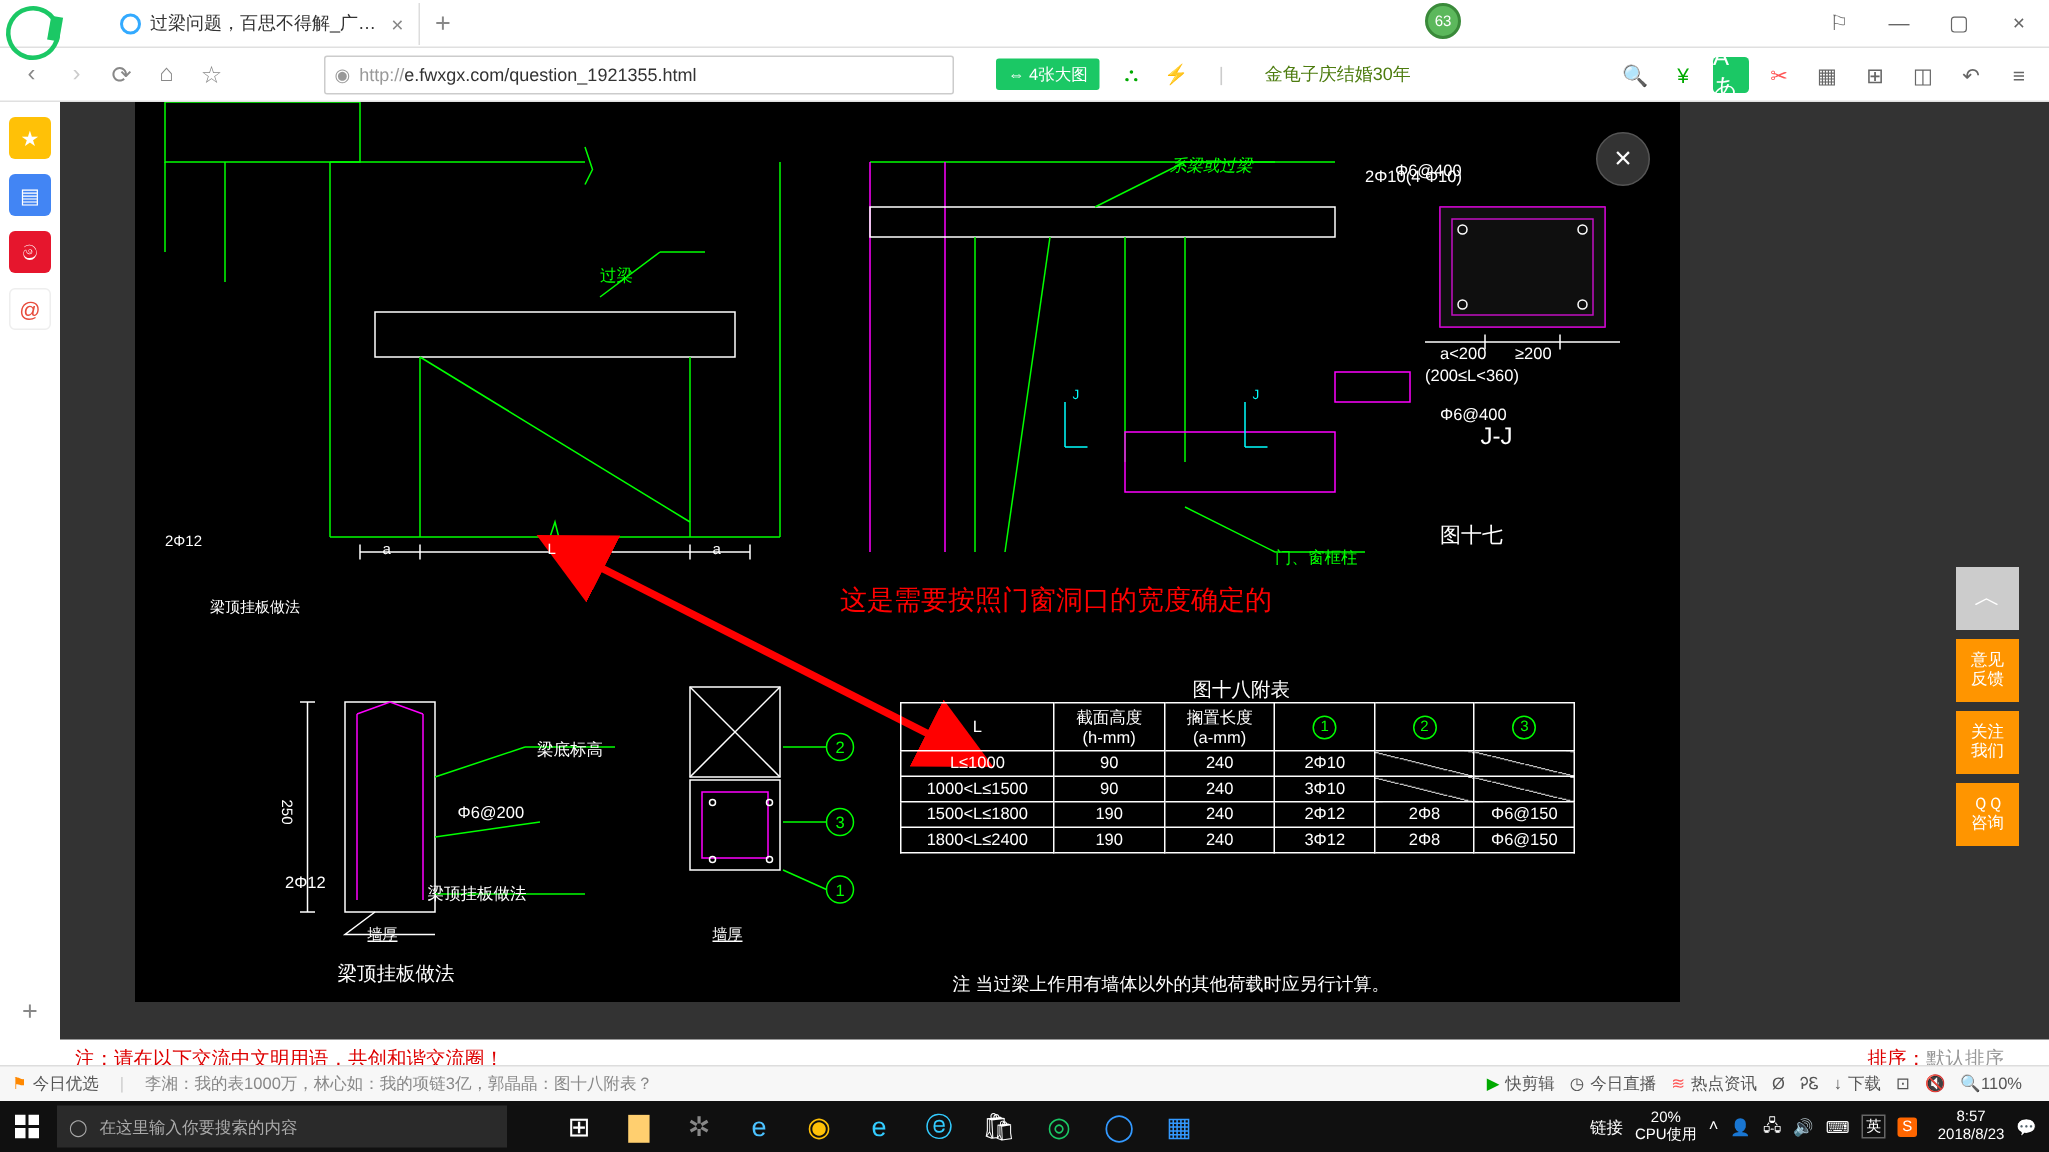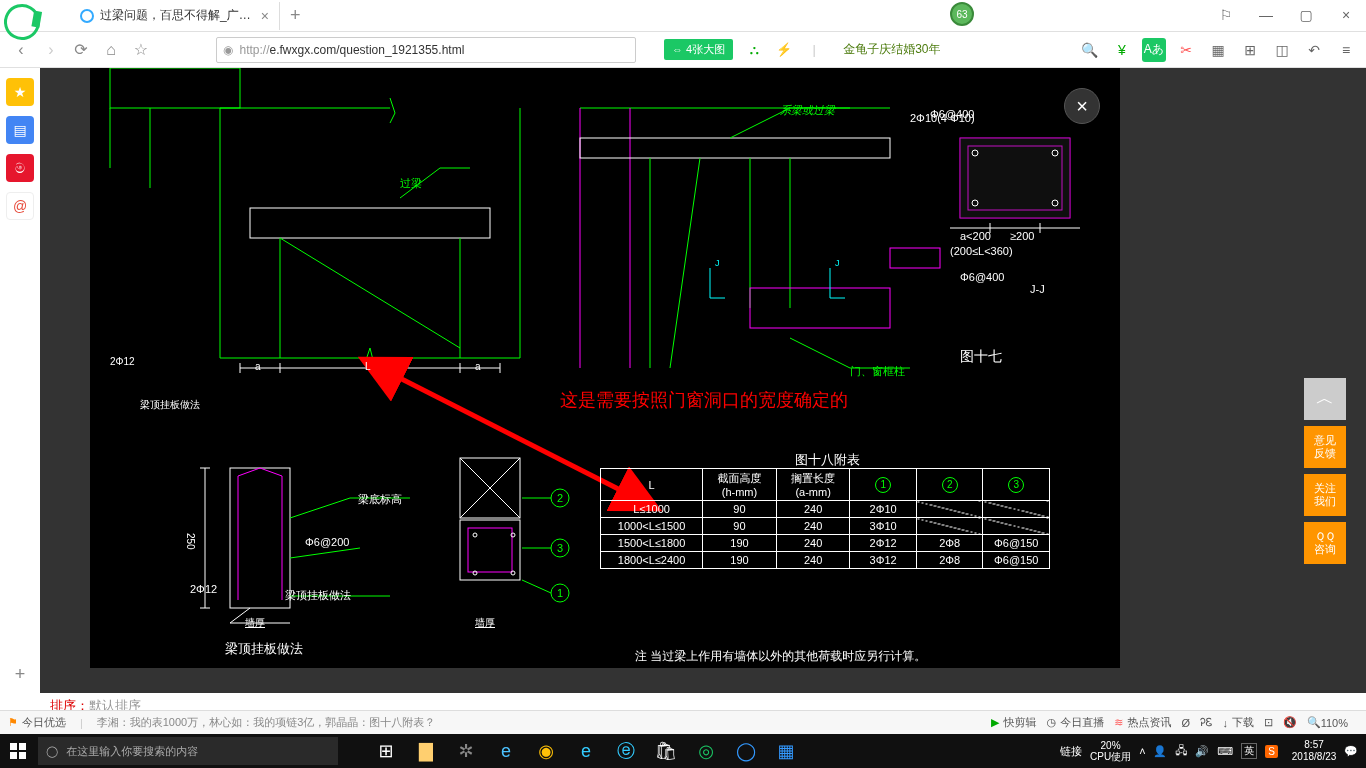--- a/index.html
+++ b/index.html
@@ -126,21 +126,21 @@
     <span class="url-text"><span class="dim">http://</span><span>e.fwxgx.com/question_1921355.html</span></span>
   </div>
   <div class="btn-green">⇔ 4张大图</div>
   <span class="ico" style="color:#0a0">⛬</span>
   <span class="ico" style="color:#0a0">⚡</span>
   <span class="ico" style="color:#ccc">|</span>
   <span class="news-text">金龟子庆结婚30年</span>
   <div class="right-icons">
     <span class="ri">🔍</span>
     <span class="ri" style="color:#0a0">¥</span>
-    <span class="ri" style="background:#1bc865;color:#fff;border-radius:3px;font-size:12px">Aあ</span>
+    <span class="ri" style="background:#1bc865;color:#fff;border-radius:3px;font-size:16px">Aあ</span>
     <span class="ri" style="color:#f55">✂</span>
     <span class="ri">▦</span>
     <span class="ri">⊞</span>
     <span class="ri">◫</span>
     <span class="ri">↶</span>
     <span class="ri">≡</span>
   </div>
 </div>
 
 <div class="sidebar-left">
@@ -256,21 +256,21 @@
     
     <span class="lbl g" style="left:310px;top:108px">过梁</span>
     <span class="lbl g" style="left:690px;top:35px;font-style:italic">系梁或过梁</span>
     <span class="lbl g" style="left:760px;top:296px">门、窗框柱</span>
     <span class="lbl" style="left:840px;top:40px">Φ6@400</span>
     <span class="lbl" style="left:820px;top:44px">2Φ10(4 Φ10)</span>
     <span class="lbl" style="left:870px;top:162px">a&lt;200</span>
     <span class="lbl" style="left:920px;top:162px">≥200</span>
     <span class="lbl" style="left:860px;top:177px">(200≤L&lt;360)</span>
     <span class="lbl" style="left:870px;top:203px">Φ6@400</span>
-    <span class="lbl" style="left:940px;top:215px;font-size:11px;">J-J</span>
+    <span class="lbl" style="left:897px;top:215px;font-size:16px;">J-J</span>
     <span class="lbl" style="left:870px;top:280px;font-size:14px">图十七</span>
     <span class="lbl c" style="left:625px;top:190px;font-size:9px">J</span>
     <span class="lbl c" style="left:745px;top:190px;font-size:9px">J</span>
     <span class="lbl" style="left:165px;top:293px;font-size:10px">a</span>
     <span class="lbl" style="left:275px;top:293px;font-size:10px">L</span>
     <span class="lbl" style="left:385px;top:293px;font-size:10px">a</span>
     <span class="lbl" style="left:20px;top:288px;font-size:10px">2Φ12</span>
     <span class="lbl" style="left:50px;top:330px;font-size:10px">梁顶挂板做法</span>
     
     <span class="lbl" style="left:95px;top:465px;writing-mode:vertical-rl;font-size:10px">250</span>
@@ -347,20 +347,21 @@
     <div class="fb" style="white-space:pre-line">意见
 反馈</div>
     <div class="fb" style="white-space:pre-line">关注
 我们</div>
     <div class="fb" style="white-space:pre-line">ＱＱ
 咨询</div>
   </div>
 </div>
 
 <div class="red-bottom">
+  <span>注：请在以下交流中文明用语，共创和谐交流圈！</span>
   <span><span>排序：</span><span style="color:#999">默认排序</span></span>
 </div>
 
 <div class="newsbar">
   <span class="nb-item">
       <span class="nb-ico" style="color:#f80">⚑</span>
       <span>今日优选</span>
     </span>
   <span class="nb-item" style="color:#ccc">|</span>
   <span class="nb-item" style="color:#888">李湘：我的表1000万，林心如：我的项链3亿，郭晶晶：图十八附表？</span>

